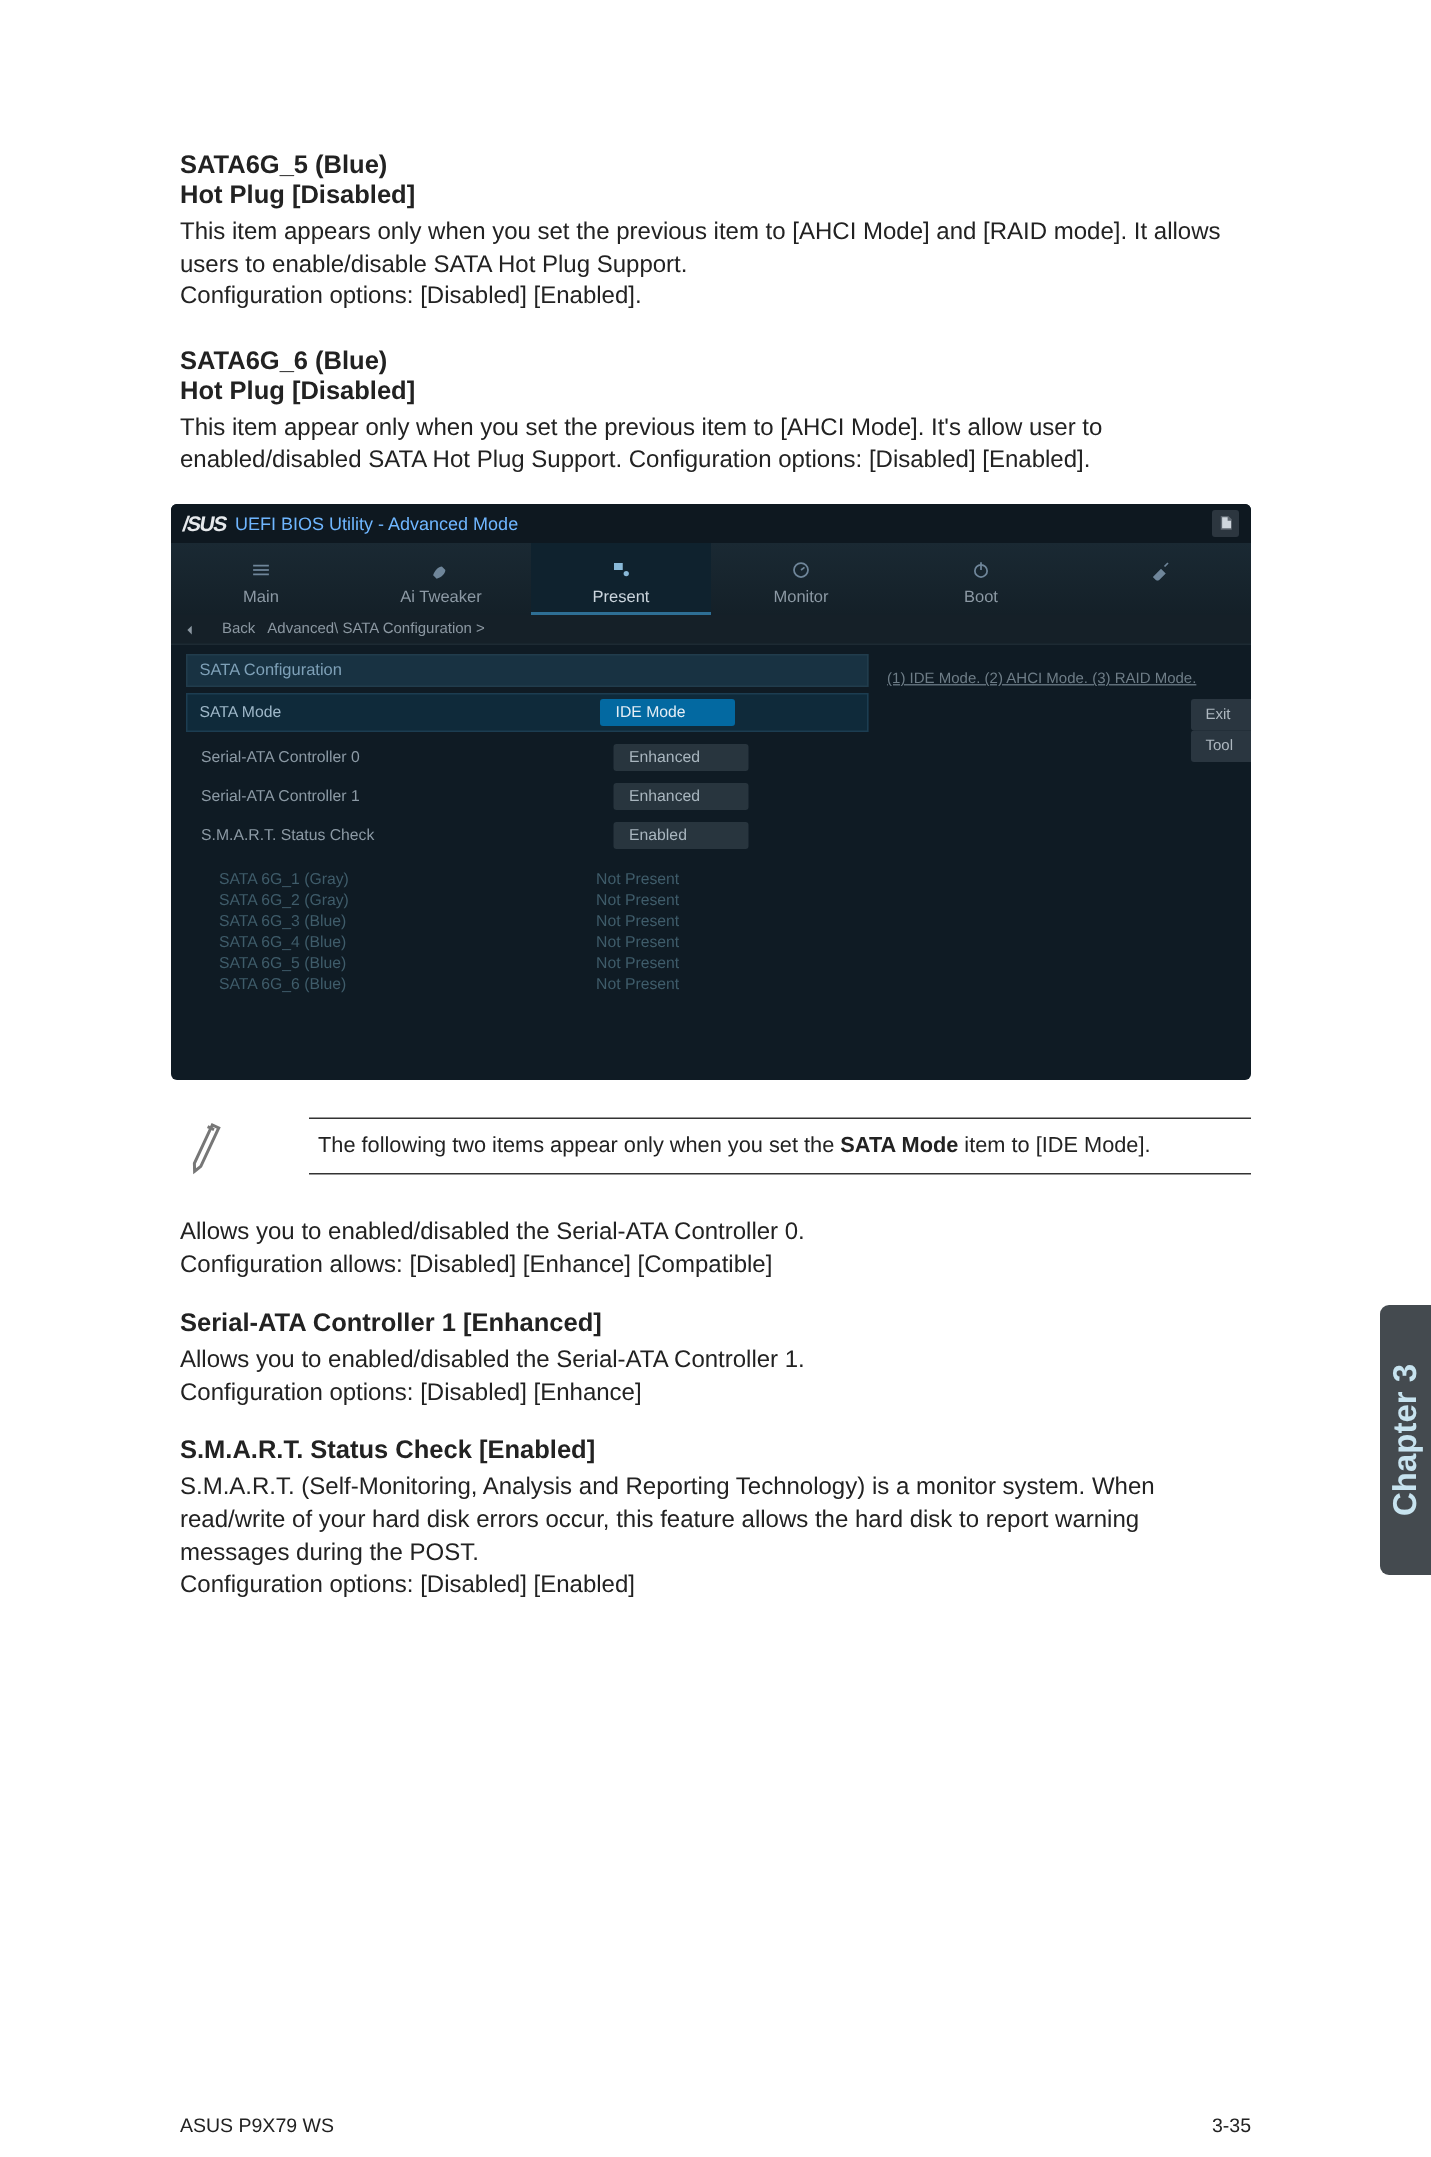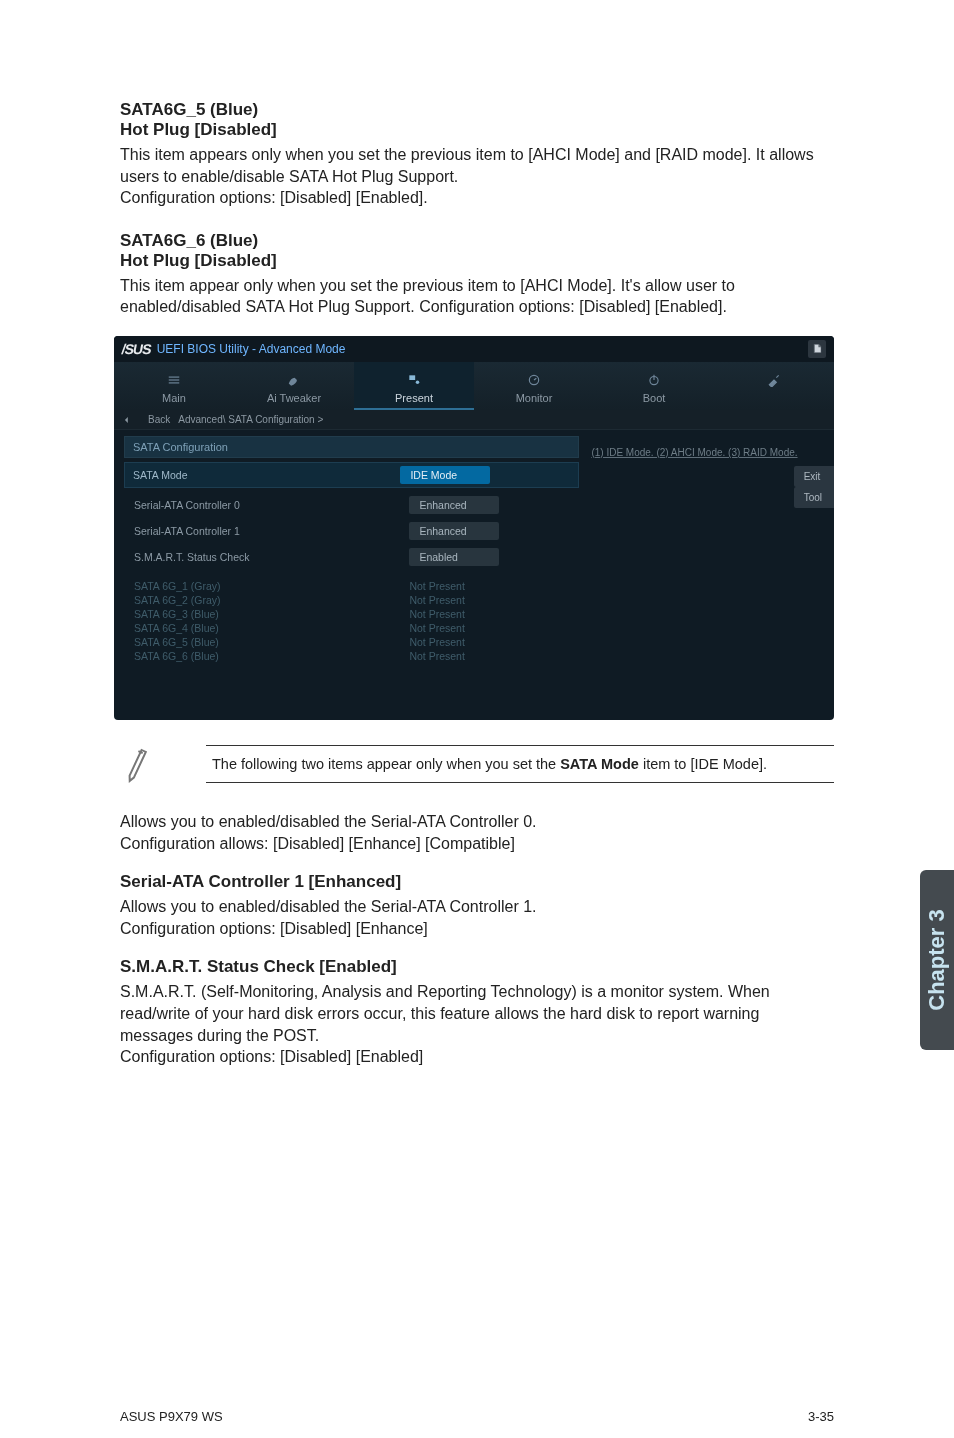--- a/index.html
+++ b/index.html
@@ -26,21 +26,21 @@
   .rightcol { width:34%; padding: 6px 6px 6px 12px; font-size:10px; color:#5f6e79;text-decoration:underline;}
   .config-header { background:#183242; border:1px solid #213c4c; padding:4px 8px; color:#7ea0b7; display:flex; gap:8px;}
   .row { display:flex; align-items:center; margin:8px 0 0 10px;}
   .row-label { flex:1; font-size:10.5px; color:#8c9aa5;}
   .row-val { width:170px; }
   .val-box { background:#28353e; color:#a9b6bf; padding:3px 10px; border-radius:2px; font-size:10.5px; display:inline-block; min-width:90px; text-align:left;}
   .val-box.sel { background:#0369a1; color:#e5eef5; padding:3px 10px;}
   .highlight-row { background:#0f2a3a; border:1px solid #1c3d51; padding:3px 8px; margin-top:4px; display:flex; align-items:center;}
   .highlight-row .row-label { color:#9fb8c9;}
   .group { margin-top:14px; margin-left:10px;}
-  .np-row { display:flex; margin:2px 0;}
+  .np-row { display:flex; margin:2px 12px;}
   .np-row .lbl { flex:1; color:#3f5c6a; font-size:10.5px;}
   .np-row .val { width:170px; color:#3f5c6a; font-size:10.5px;}
   .side-btns { position:absolute; right:-2px; top:36px; display:flex; flex-direction:column; }
   .side-btn { background:#2a3640; color:#aeb8c0; font-size:10px; padding:5px 14px 5px 10px; border-radius: 2px 0 0 2px;}
   .side-tip { color:#6e7d87; font-size:10px; padding:4px 2px 0 0; line-height:1.3;}
   
   .note-wrap { display:flex; align-items:center; margin-top:20px;gap:38px;}
   .note-icon { width:48px; font-size:36px; color:#888; transform: rotate(-20deg);}
   .note-line { border-top:1px solid #333; border-bottom:1px solid #333; padding:10px 6px; font-size:14.5px; flex:1;}
   

